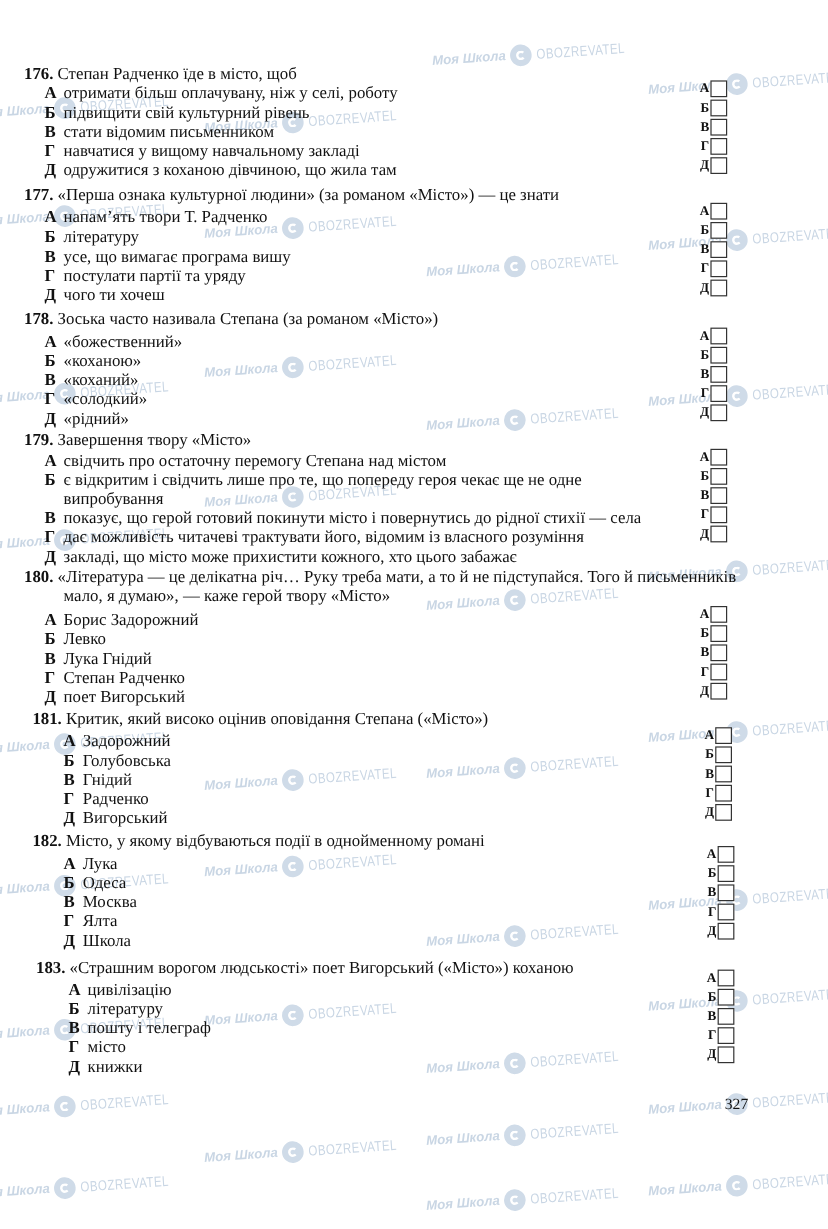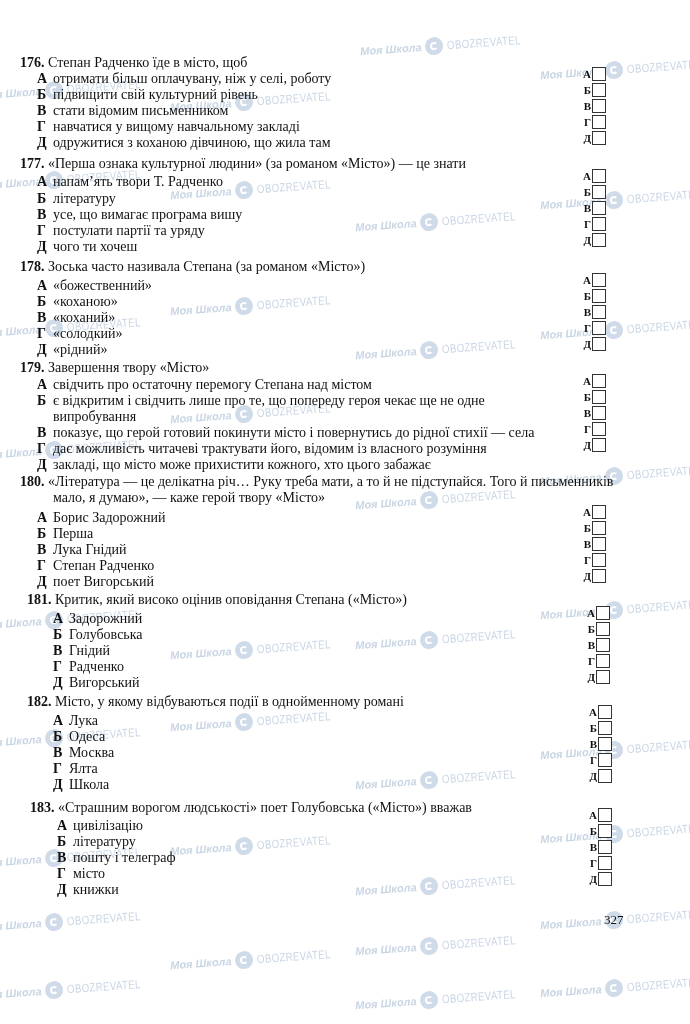--- a/index.html
+++ b/index.html
@@ -337,21 +337,21 @@
           <span class="ans-letter">Д</span>
           <span class="ans-box"></span>
         </div>
     </div>
   </div>
 
   <div class="question">
     <div class="q-head" style="top:474px"><span class="q-num">180.</span> <span>«Література — це делікатна річ… Руку треба мати, а то й не підступайся. Того й письменників</span></div>
     <div class="q-head" style="top:490px;left:53px"><span>мало, я думаю», — каже герой твору «Місто»</span></div>
     <div class="opt" style="top:510px"><span class="opt-letter">А</span><span>Борис Задорожний</span></div>
-    <div class="opt" style="top:526px"><span class="opt-letter">Б</span><span>Перша</span></div>
+    <div class="opt" style="top:526px"><span class="opt-letter">Б</span><span>Левко</span></div>
     <div class="opt" style="top:542px"><span class="opt-letter">В</span><span>Лука Гнідий</span></div>
     <div class="opt" style="top:558px"><span class="opt-letter">Г</span><span>Степан Радченко</span></div>
     <div class="opt" style="top:574px"><span class="opt-letter">Д</span><span>поет Вигорський</span></div>
     <div class="answers" style="top:504px">
       <div class="ans-row" style="top:0px">
           <span class="ans-letter">А</span>
           <span class="ans-box"></span>
         </div>
       <div class="ans-row" style="top:16px">
           <span class="ans-letter">Б</span>
@@ -428,21 +428,21 @@
           <span class="ans-box"></span>
         </div>
       <div class="ans-row" style="top:64px">
           <span class="ans-letter">Д</span>
           <span class="ans-box"></span>
         </div>
     </div>
   </div>
 
   <div class="question">
-    <div class="q-head" style="top:800px;left:30px"><span class="q-num">183.</span> <span>«Страшним ворогом людськості» поет Голубовська («Місто») вважав</span></div>
+    <div class="q-head" style="top:800px;left:30px"><span class="q-num">183.</span> <span>«Страшним ворогом людськості» поет Вигорський («Місто») коханою</span></div>
     <div class="opt" style="top:818px;left:57px"><span class="opt-letter">А</span><span>цивілізацію</span></div>
     <div class="opt" style="top:834px;left:57px"><span class="opt-letter">Б</span><span>літературу</span></div>
     <div class="opt" style="top:850px;left:57px"><span class="opt-letter">В</span><span>пошту і телеграф</span></div>
     <div class="opt" style="top:866px;left:57px"><span class="opt-letter">Г</span><span>місто</span></div>
     <div class="opt" style="top:882px;left:57px"><span class="opt-letter">Д</span><span>книжки</span></div>
     <div class="answers" style="top:807px;left:584px">
       <div class="ans-row" style="top:0px">
           <span class="ans-letter">А</span>
           <span class="ans-box"></span>
         </div>

